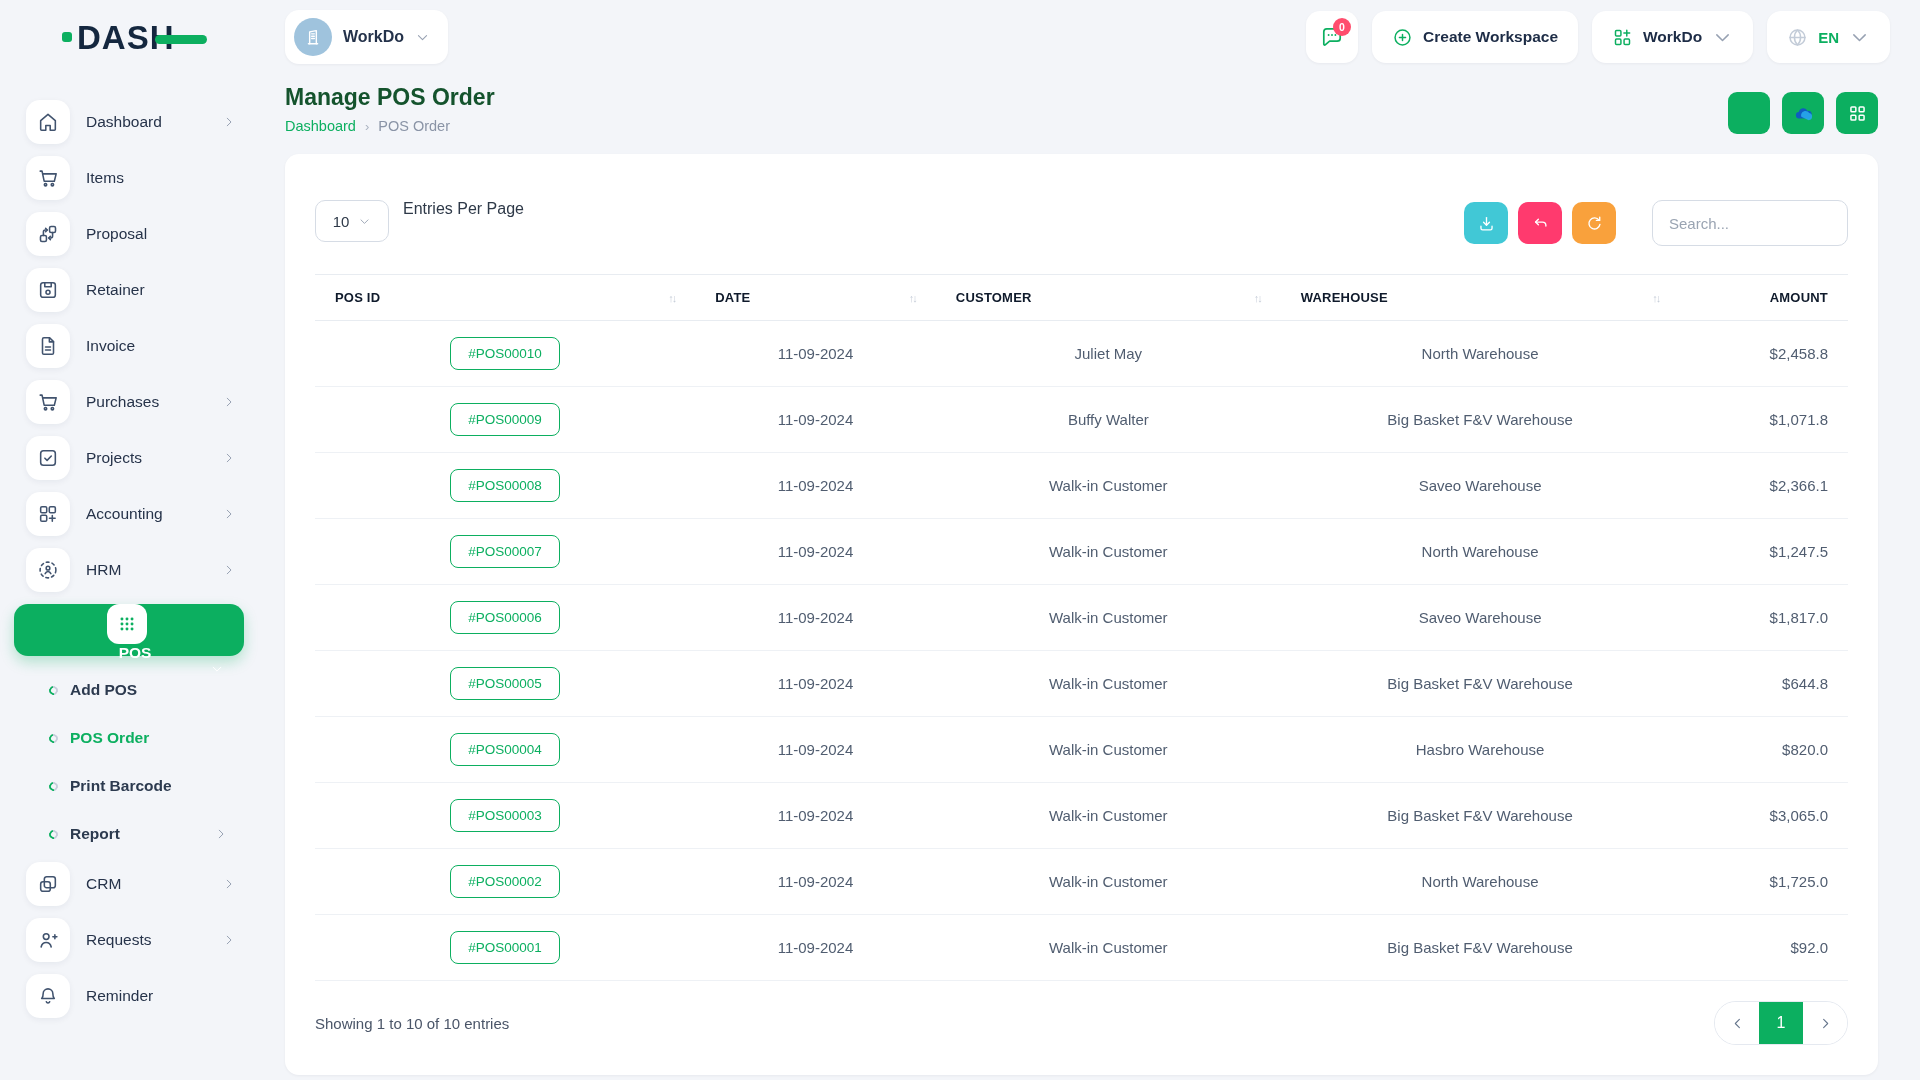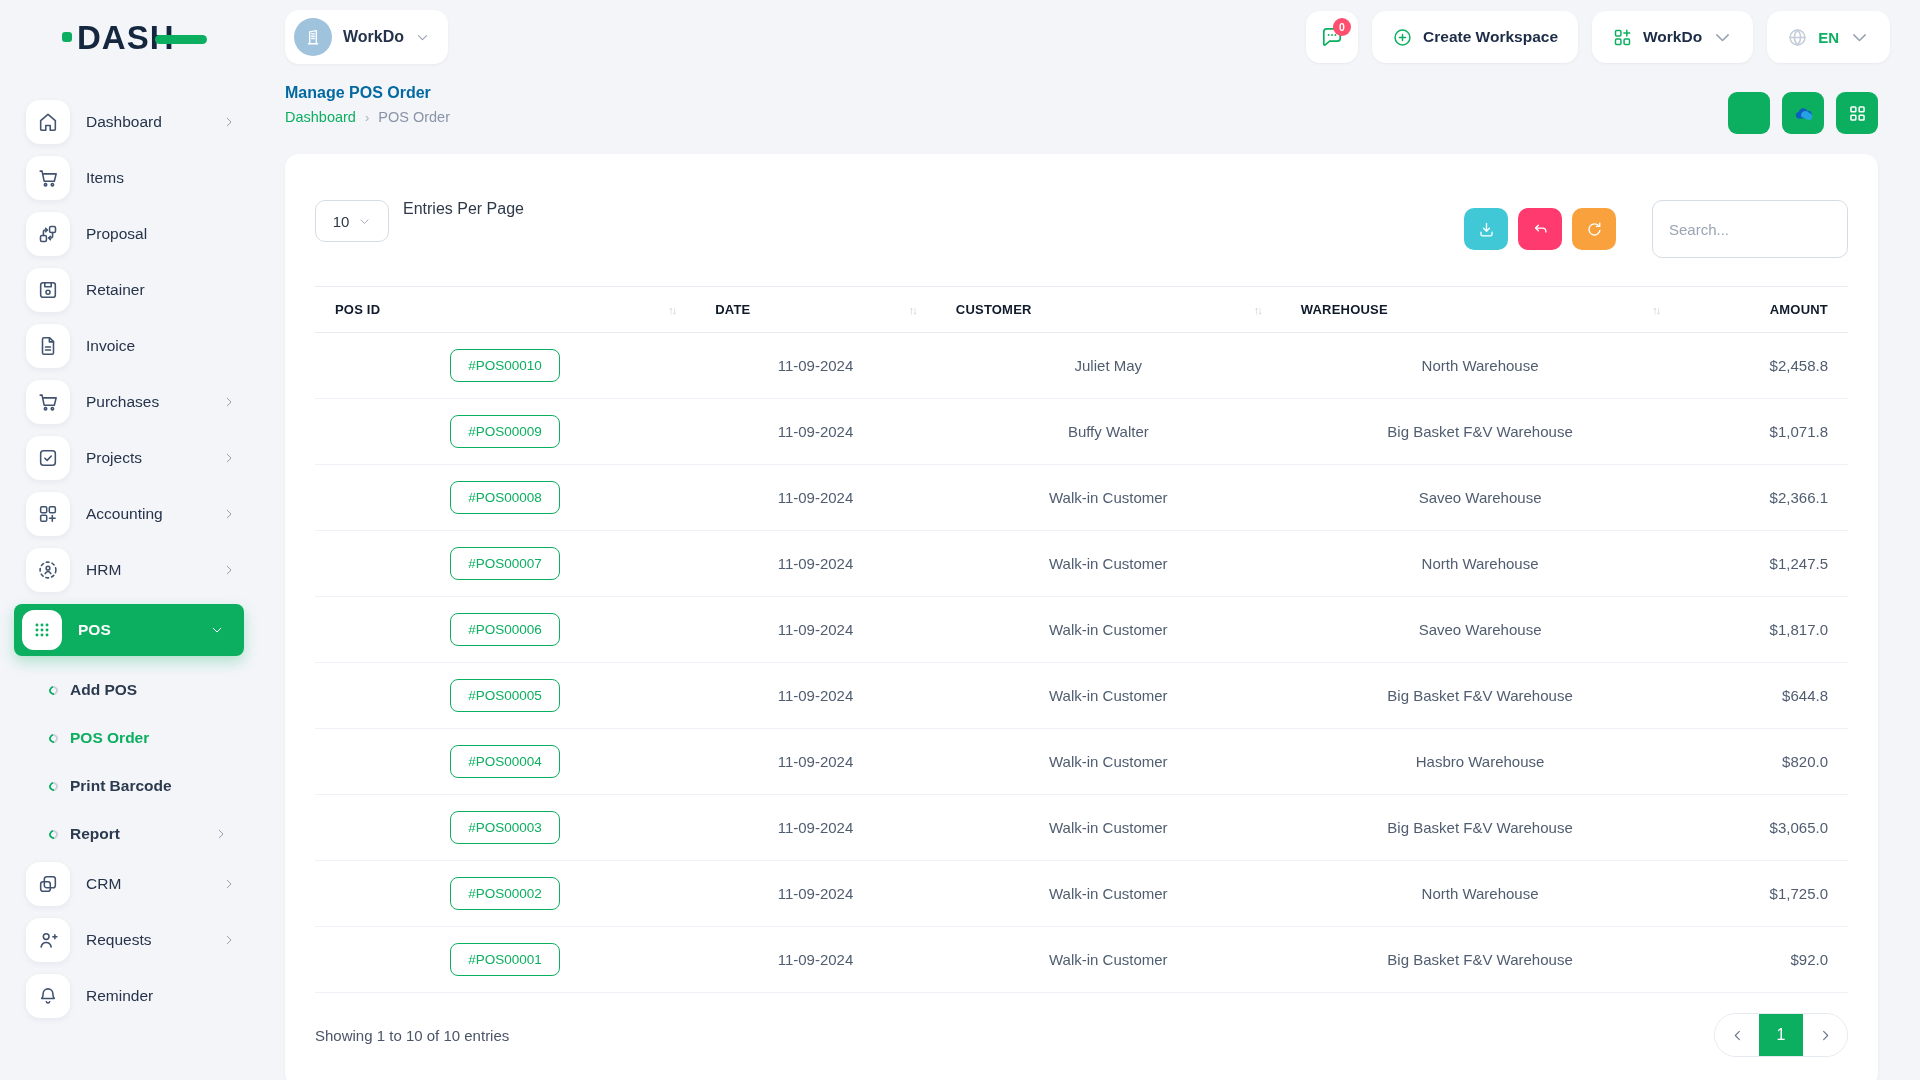--- a/index.html
+++ b/index.html
@@ -37,51 +37,51 @@
   .sidebar { width:258px; flex:0 0 258px; padding-top:26px; overflow:hidden; }
   .main { flex:1; padding:0 42px 0 27px; min-width:0; }
 
   
   .nav-item { height:44px; margin:0 14px 12px 26px; display:flex; align-items:center; cursor:pointer; }
   .nav-icon { width:44px; height:44px; border-radius:14px; background:#fff; box-shadow:0 2px 6px rgba(20,30,60,.06); display:flex; align-items:center; justify-content:center; color:#41536e; flex:0 0 44px; }
   .nav-icon svg { width:22px; height:22px; }
   .nav-label { margin-left:16px; font-size:15.5px; font-weight:500; color:#26334a; white-space:nowrap; }
   .nav-chev { margin-left:auto; color:#97a1b2; display:flex; padding-right:8px; }
   .nav-chev svg { width:14px; height:14px; }
-  .nav-item.active { background:#0caf60; margin:4px 14px 14px 14px; padding:0 12px 0 8px; height:52px; border-radius:8px; box-shadow:0 6px 14px rgba(12,175,96,.28); }
+  .nav-item.active { background:#0caf60; margin:4px 14px 14px 14px; padding:0 12px 0 8px; height:52px; border-radius:14px; box-shadow:0 6px 14px rgba(12,175,96,.28);flex-direction:column; }
   .nav-item.active .nav-icon { box-shadow:none; border-radius:12px; width:40px; height:40px; flex-basis:40px; color:#0caf60; }
   .nav-item.active .nav-label { color:#fff; font-weight:700; }
   .nav-item.active .nav-chev { color:#fff; }
   .nav-sub { height:40px; margin:0 14px 8px 49px; display:flex; align-items:center; cursor:pointer;font-weight:bold; }
   .bullet { width:9px; height:9px; border-radius:50%; border:2px solid #c6cedb; border-bottom-color:#0caf60; border-left-color:#0caf60; transform:rotate(35deg); flex:0 0 9px; }
   .sub-label { margin-left:12px; font-size:15.5px; color:#2c3a4f; }
   .nav-sub.active .sub-label { color:#0caf60; }
   .nav-sub .nav-chev { padding-right:16px; }
 
   
   .page-head { display:flex; justify-content:space-between; align-items:flex-start; margin-top:10px; }
-  .page-title { font-size:16px; font-weight:700; color:#0369a1; }
+  .page-title { font-size:23px; font-weight:700; color:#14532d; }
   .breadcrumb { margin-top:7px; font-size:14.5px; display:flex; align-items:center; gap:9px; }
   .bc-link { color:#0caf60; text-decoration:none; cursor:pointer; }
   .bc-sep { color:#aab3c0; font-size:13px; }
   .bc-cur { color:#8a94a6; }
   .integrations { display:flex; gap:12px; margin-top:8px; }
   .int-btn { width:42px; height:42px; border-radius:9px; background:#0caf60; display:flex; align-items:center; justify-content:center; cursor:pointer; }
   .int-btn svg { width:21px; height:21px; }
 
   
   .card { margin-top:20px; background:#fff; border-radius:14px; padding:46px 30px 30px; box-shadow:0 1px 3px rgba(16,24,40,.05); }
   .controls { display:flex; align-items:flex-start; }
   .entries-select { width:74px; height:42px; border:1px solid #d6dce5; border-radius:10px; display:flex; align-items:center; justify-content:center; gap:9px; font-size:15px; color:#2e3948; background:#fff; cursor:pointer; }
   .entries-select .chev svg { width:13px; height:13px; }
   .entries-label { margin-left:14px; font-size:16px; color:#2e3948; }
   .controls-right { margin-left:auto; display:flex; align-items:center; gap:10px; }
   .tool-btn { width:44px; height:42px; border-radius:10px; border:none; display:flex; align-items:center; justify-content:center; color:#fff; cursor:pointer; }
   .tool-btn svg { width:19px; height:19px; }
-  .search-input { margin-left:26px; width:196px; height:58px; border:1px solid #d6dce5; border-radius:10px; padding:0 16px; font-size:15px; color:#2e3948; outline:none; font-family:inherit; background:#fff; }
+  .search-input { margin-left:26px; width:196px; height:46px; border:1px solid #d6dce5; border-radius:10px; padding:0 16px; font-size:15px; color:#2e3948; outline:none; font-family:inherit; background:#fff; }
   .search-input::placeholder { color:#9aa4b2; }
 
   
   table { width:100%; border-collapse:collapse; margin-top:28px; table-layout:fixed; }
   col.c1{width:24.8%} col.c2{width:15.7%} col.c3{width:22.5%} col.c4{width:26%} col.c5{width:11%}
   thead th { height:46px; border-top:1px solid #e8ecf1; border-bottom:1px solid #e8ecf1; padding:0 20px; text-align:left; font-size:13px; font-weight:700; color:#0f1a2b; letter-spacing:.2px; }
   .th-inner { display:flex; align-items:center; justify-content:space-between; }
   .sort { color:#c6cdd8; font-size:11px; font-weight:400; letter-spacing:-2px; cursor:pointer; }
   th.amount, td.amount { text-align:right; }
   th.amount .th-inner { justify-content:flex-end; }

